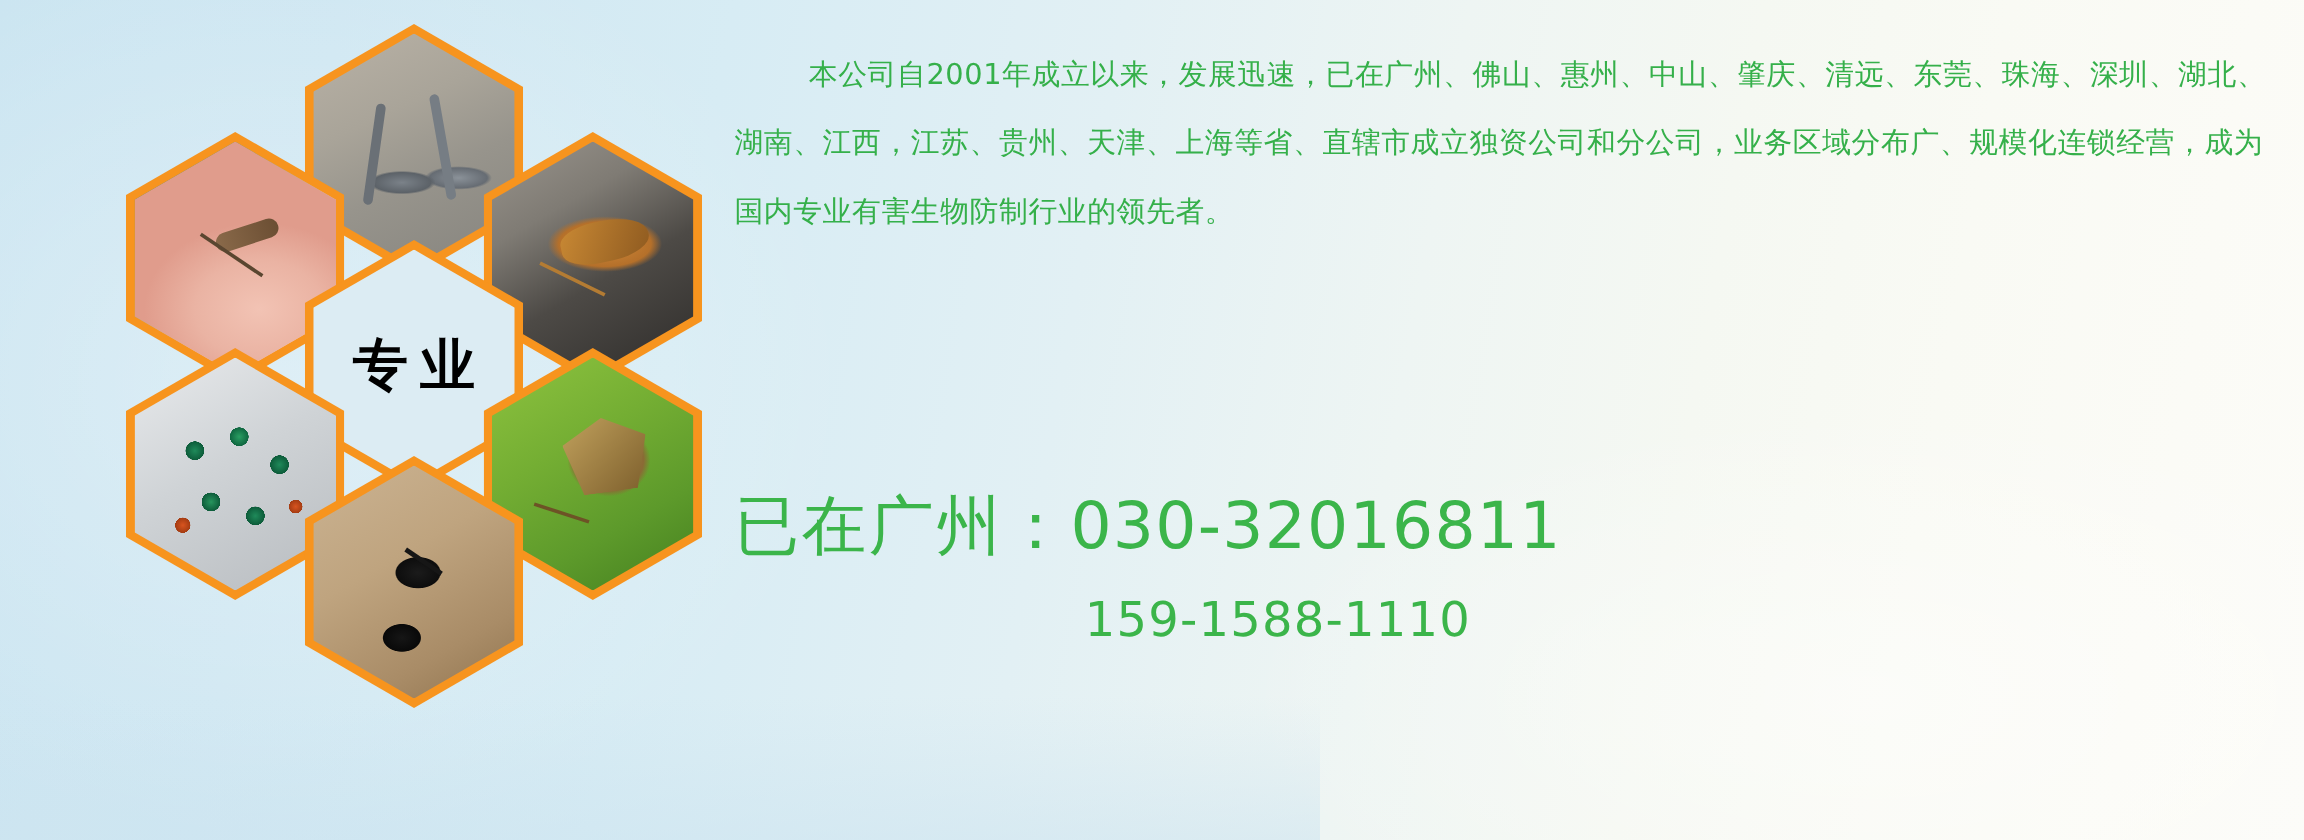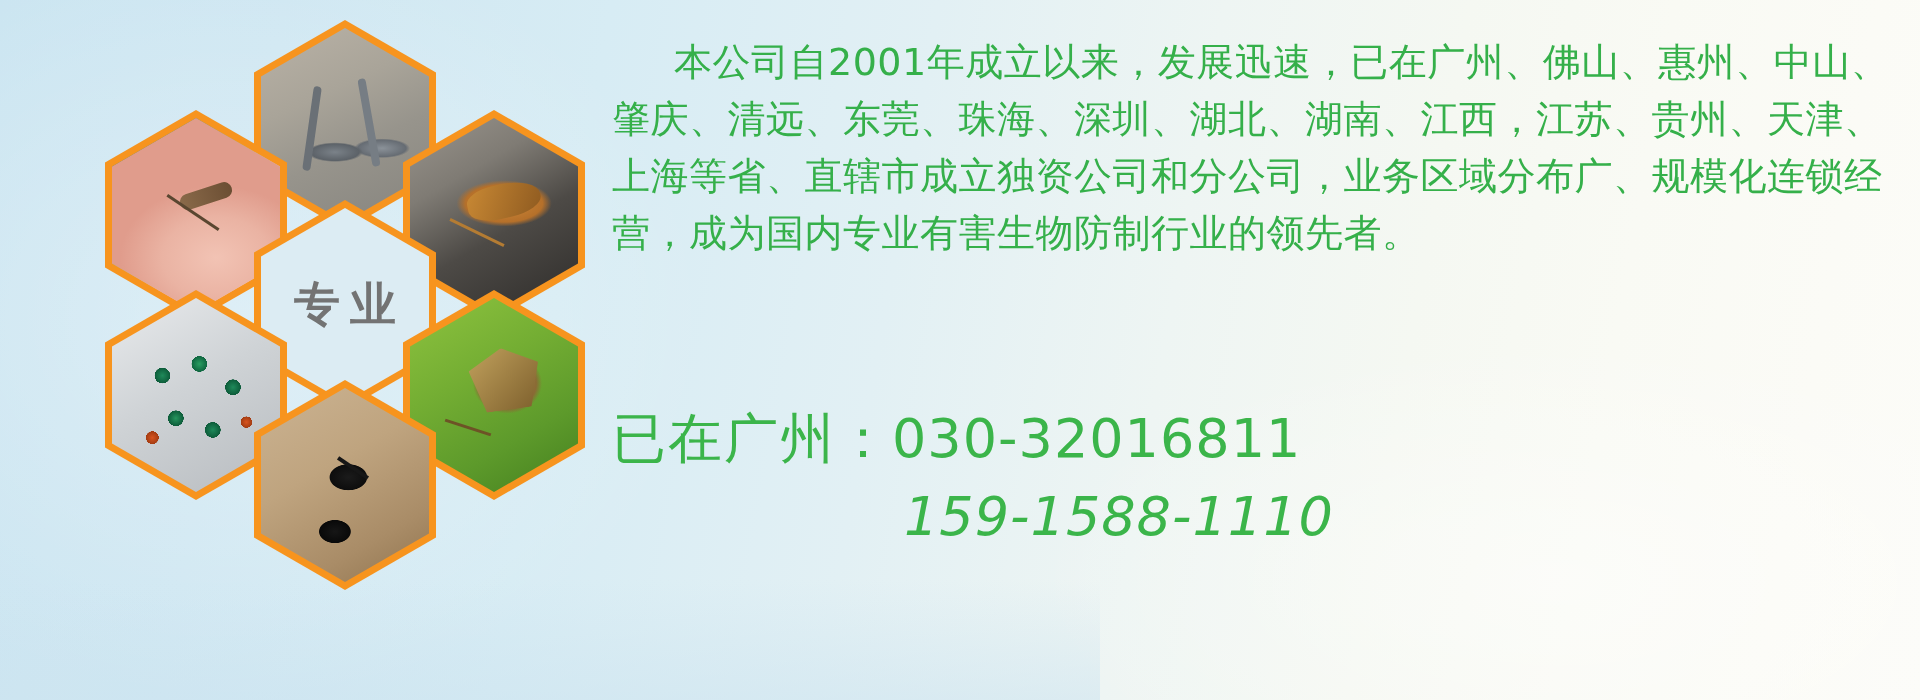--- a/index.html
+++ b/index.html
@@ -100,21 +100,21 @@
   .hex.pos-bottom     { left: 159px; top: 370px; }
 
   .hex.pos-center .hex-inner {
     background: #dcecf3;
     display: flex;
     flex-direction: column;
     align-items: center;
     justify-content: center;
   }
   .center-line {
-    color: #737373;
+    color: #000000;
     font-size: 46px;
     font-weight: 700;
     letter-spacing: 10px;
     text-indent: 10px;
     line-height: 1.38;
     font-family: "DejaVu Sans", "Liberation Sans", sans-serif;
     white-space: nowrap;
   }
 
   
@@ -243,21 +243,21 @@
 
   
   #copy {
     position: absolute;
     left: 612px;
     top: 34px;
     width: 1300px;
   }
   #intro-paragraph {
     color: #35b04a;
-    font-size: 38px;
+    font-size: 24px;
     line-height: 57px;
     font-weight: 500;
     text-indent: 62px;
     letter-spacing: 0.5px;
     margin: 0;
     font-family: "DejaVu Sans", "Liberation Sans", sans-serif;
     width: 1290px;
   }
 
   #contact {
@@ -269,26 +269,25 @@
     font-family: "DejaVu Sans", "Liberation Sans", sans-serif;
   }
   #contact-line-1 {
     font-size: 54px;
     line-height: 78px;
     white-space: nowrap;
     letter-spacing: 1px;
   }
   #contact-line-1 .label { letter-spacing: 2px; }
   #contact-line-2 {
-    font-size: 54px;
+    font-size: 40px;
     line-height: 78px;
     white-space: nowrap;
     padding-left: 292px;
     letter-spacing: 1px;
-    font-style: italic;
   }
 </style>
 </head>
 <body>
 
 <div id="banner">
 
   <div id="bg-bloom"></div>
   <div id="bg-bloom2"></div>
   <div id="bg-bottom-tint"></div>

